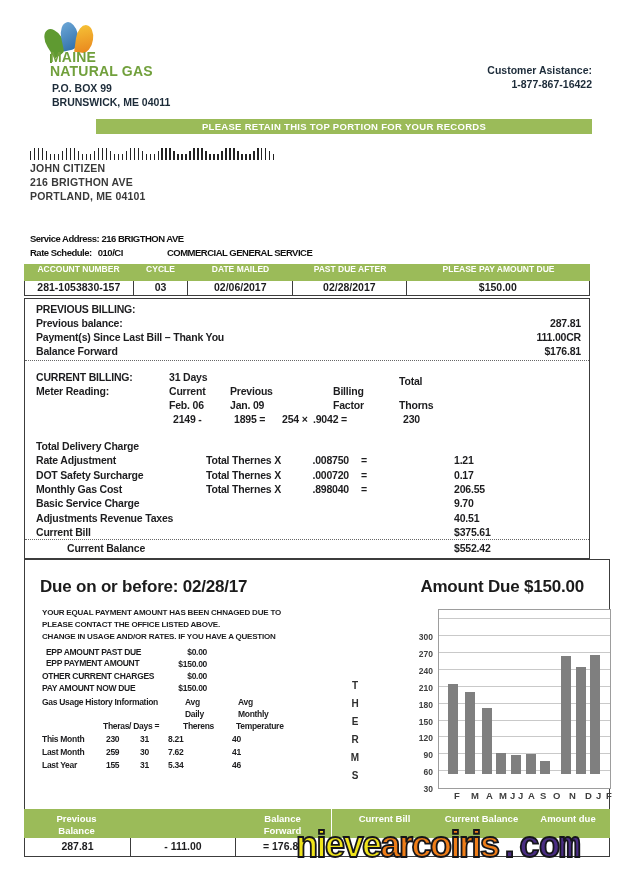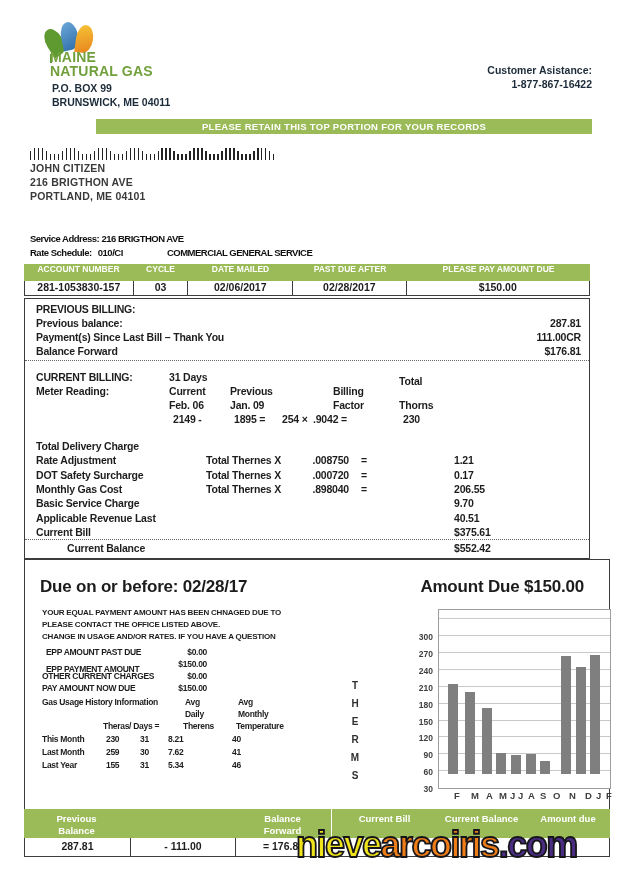--- a/index.html
+++ b/index.html
@@ -228,21 +228,21 @@
 
     <div class="abs rowtxt" style="left:11px; top:184px;">Monthly Gas Cost</div>
     <div class="abs rowtxt" style="left:181px; top:184px;">Total Thernes  X</div>
     <div class="abs rowtxt" style="left:276px; top:184px; width:48px; text-align:right;">.898040</div>
     <div class="abs rowtxt" style="left:336px; top:184px;">=</div>
     <div class="abs rowtxt" style="left:429px; top:184px;">206.55</div>
 
     <div class="abs rowtxt" style="left:11px; top:198px;">Basic Service Charge</div>
     <div class="abs rowtxt" style="left:429px; top:198px;">9.70</div>
 
-    <div class="abs rowtxt" style="left:11px; top:213px;">Applicable Revenue Last</div>
+    <div class="abs rowtxt" style="left:11px; top:213px;">Adjustments Revenue Taxes</div>
     <div class="abs rowtxt" style="left:429px; top:213px;">40.51</div>
 
     <div class="abs rowtxt" style="left:11px; top:227px;">Current Bill</div>
     <div class="abs rowtxt" style="left:429px; top:227px;">$375.61</div>
 
     <div class="abs dotted" style="left:0; top:240px; width:100%;"></div>
     <div class="abs rowtxt" style="left:42px; top:243px;">Current Balance</div>
     <div class="abs rowtxt" style="left:429px; top:243px;">$552.42</div>
   </div>
 
@@ -251,21 +251,21 @@
     <div class="abs due-big" style="right:25px; top:17px;">Amount Due $150.00</div>
 
     <div class="abs notice" style="left:17px; top:47px;">
       <div>YOUR EQUAL PAYMENT AMOUNT HAS BEEN CHNAGED DUE TO</div>
       <div>PLEASE CONTACT THE OFFICE LISTED ABOVE.</div>
       <div>CHANGE IN USAGE AND/OR RATES. IF YOU HAVE A QUESTION</div>
     </div>
 
     <div class="abs small" style="left:21px; top:87px;">EPP AMOUNT PAST DUE</div>
     <div class="abs small" style="left:132px; top:87px; width:50px; text-align:right;">$0.00</div>
-    <div class="abs small" style="left:21px; top:104px;">EPP PAYMENT AMOUNT</div>
+    <div class="abs small" style="left:21px; top:98px;">EPP PAYMENT AMOUNT</div>
     <div class="abs small" style="left:132px; top:99px; width:50px; text-align:right;">$150.00</div>
     <div class="abs small" style="left:17px; top:111px;">OTHER CURRENT CHARGES</div>
     <div class="abs small" style="left:132px; top:111px; width:50px; text-align:right;">$0.00</div>
     <div class="abs small" style="left:17px; top:123px;">PAY AMOUNT NOW DUE</div>
     <div class="abs small" style="left:132px; top:123px; width:50px; text-align:right;">$150.00</div>
 
     <div class="abs small" style="left:17px; top:137px;">Gas Usage History Information</div>
     <div class="abs small" style="left:160px; top:137px;">Avg</div>
     <div class="abs small" style="left:213px; top:137px;">Avg</div>
     <div class="abs small" style="left:160px; top:149px;">Daily</div>
@@ -380,16 +380,16 @@
         <div class="sum-val" style="left:413px; width:90px;"></div>
         <div class="sum-val" style="left:503px; width:83px;"></div>
         <div class="vline" style="left:105px;"></div>
         <div class="vline" style="left:210px;"></div>
         <div class="vline" style="left:307px;"></div>
       </div>
     </div>
   </div>
 
   <div class="abs wm" style="left:296px; top:824px;">
-    <span style="color:#efe31b;">nieve</span><span style="color:#ee7d18;">arcoiris</span><span style="color:#4a2d83;">.com</span>
+    <span style="color:#efe31b;">nieve</span><span style="color:#ee7d18;">arcoiris</span><span style="color:#4a2d83;font-family:Liberation Mono, monospace;">.com</span>
   </div>
 
 </div>
 
 </body></html>

